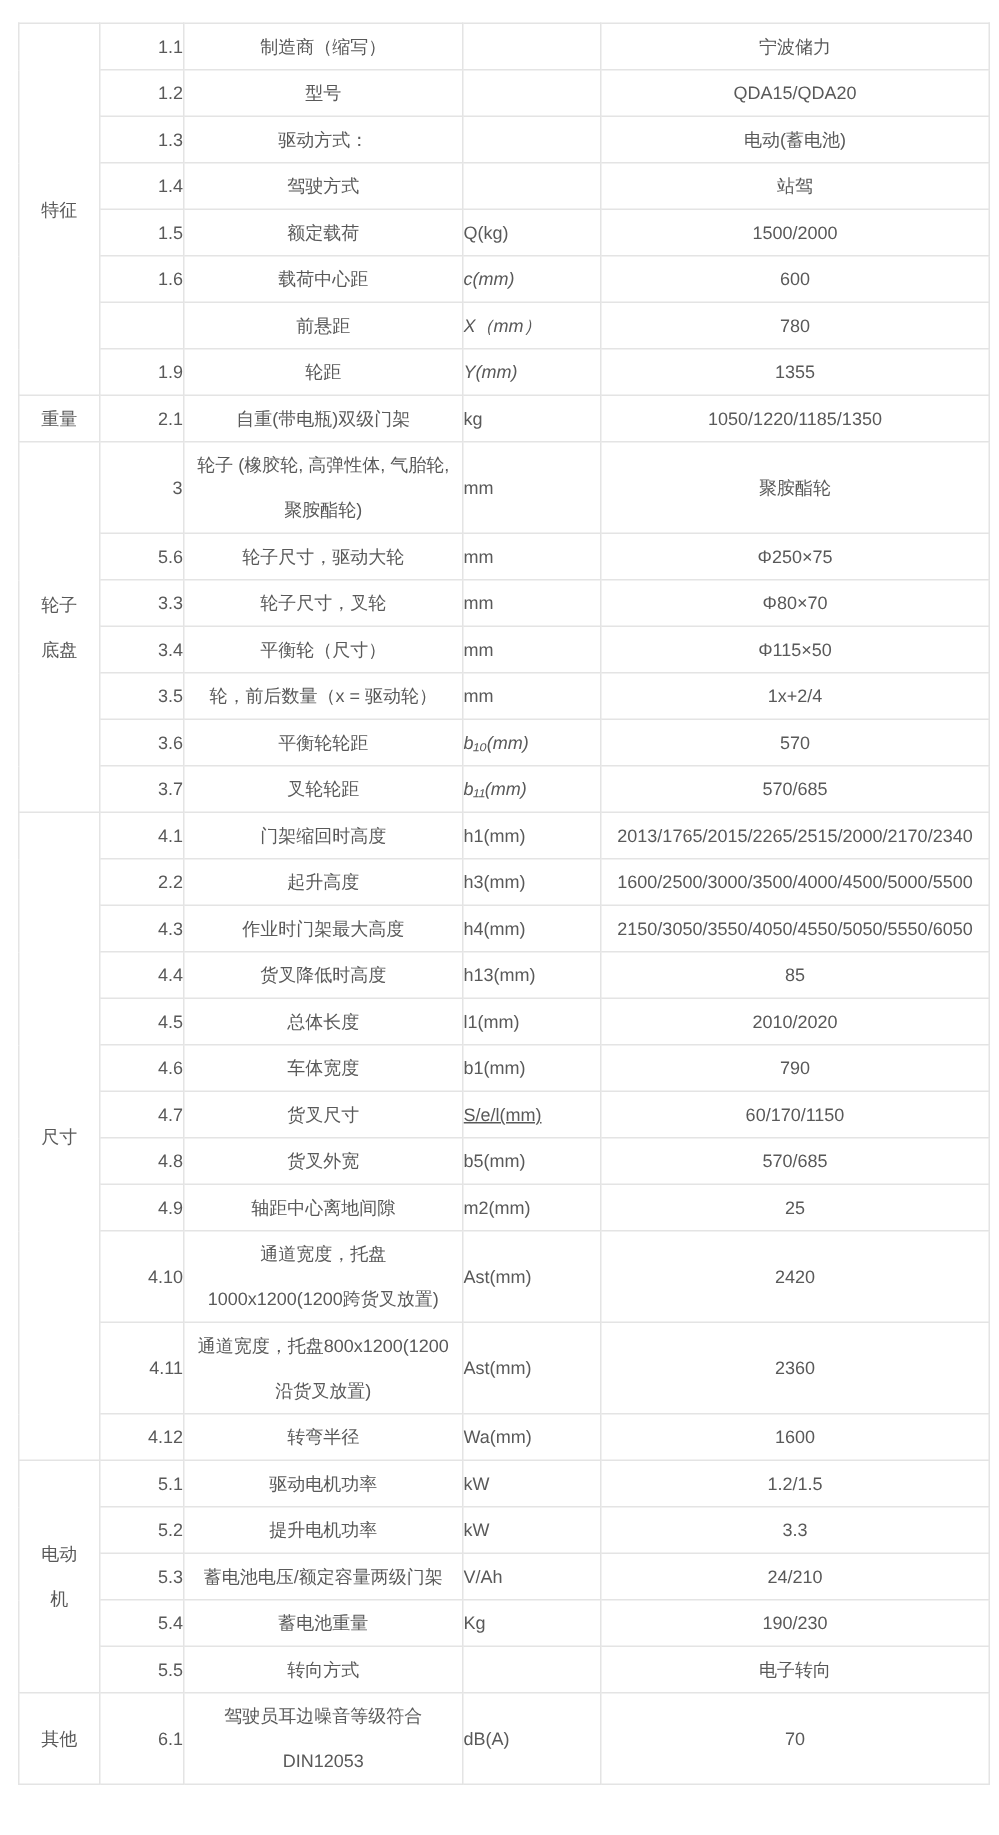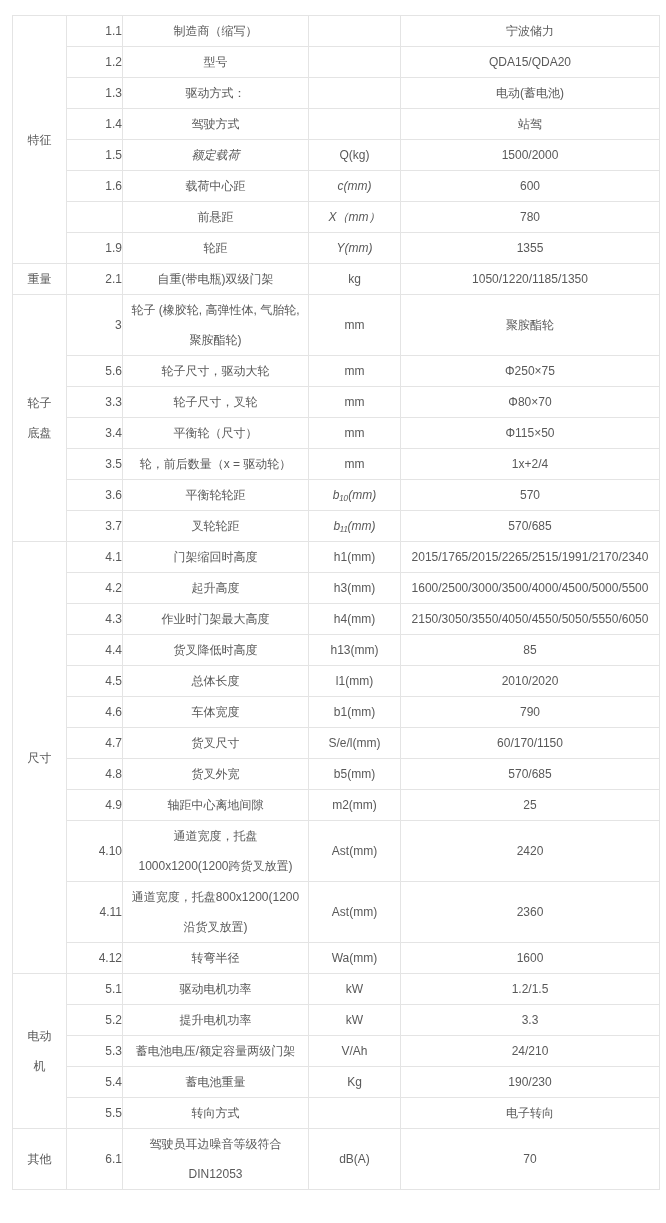--- a/index.html
+++ b/index.html
@@ -13,21 +13,21 @@
     padding:0;
     vertical-align:middle;
     overflow:hidden;
     white-space:nowrap;
   }
   td.cat{text-align:center;}
   td.cat div{line-height:30px;}
   td.no{text-align:right;padding-right:6px;}
   td.desc{text-align:center;}
   td.desc div{line-height:30px;}
-  td.sym{text-align:center;padding-left:24px;margin-left:16px;}
+  td.sym{padding-left:24px;margin-left:16px;}
   td.sym.it{font-style:italic;}
   td.val{text-align:center;}
 </style>
 </head>
 <body style="color: rgb(89, 89, 89); background: rgb(255, 255, 255);">
 
 <div class="page-wrap">
   <table class="spec">
     <colgroup>
       <col style="width:54px">
@@ -67,21 +67,21 @@
         <tr>
           <td class="no" style="border-color: rgb(228, 228, 228);">1.4</td>
           <td class="desc" style="border-color: rgb(228, 228, 228);">
             <div>驾驶方式</div>
           </td>
           <td class="sym" style="border-color: rgb(228, 228, 228);"></td>
           <td class="val" style="border-color: rgb(228, 228, 228);">站驾</td>
         </tr>
         <tr>
           <td class="no" style="border-color: rgb(228, 228, 228);">1.5</td>
-          <td class="desc" style="border-color: rgb(228, 228, 228); font-style: italic;">
+          <td class="desc" style="border-color: rgb(228, 228, 228);">
             <div>额定载荷</div>
           </td>
           <td class="sym" style="border-color: rgb(228, 228, 228);">Q(kg)</td>
           <td class="val" style="border-color: rgb(228, 228, 228);">1500/2000</td>
         </tr>
         <tr>
           <td class="no" style="border-color: rgb(228, 228, 228);">1.6</td>
           <td class="desc" style="border-color: rgb(228, 228, 228);">
             <div>载荷中心距</div>
           </td>
@@ -178,24 +178,24 @@
         </tr>
         <tr>
           <td class="cat" rowspan="12" style="border-color: rgb(228, 228, 228);">
             <div>尺寸</div>
           </td>
           <td class="no" style="border-color: rgb(228, 228, 228);">4.1</td>
           <td class="desc" style="border-color: rgb(228, 228, 228);">
             <div>门架缩回时高度</div>
           </td>
           <td class="sym" style="border-color: rgb(228, 228, 228);">h1(mm)</td>
-          <td class="val" style="border-color: rgb(228, 228, 228);">2015/1765/2015/2265/2515/1991/2170/2340</td>
-        </tr>
-        <tr>
-          <td class="no" style="border-color: rgb(228, 228, 228);">4.2</td>
+          <td class="val" style="border-color: rgb(228, 228, 228);">2013/1765/2015/2265/2515/2000/2170/2340</td>
+        </tr>
+        <tr>
+          <td class="no" style="border-color: rgb(228, 228, 228);">2.2</td>
           <td class="desc" style="border-color: rgb(228, 228, 228);">
             <div>起升高度</div>
           </td>
           <td class="sym" style="border-color: rgb(228, 228, 228);">h3(mm)</td>
           <td class="val" style="border-color: rgb(228, 228, 228);">1600/2500/3000/3500/4000/4500/5000/5500</td>
         </tr>
         <tr>
           <td class="no" style="border-color: rgb(228, 228, 228);">4.3</td>
           <td class="desc" style="border-color: rgb(228, 228, 228);">
             <div>作业时门架最大高度</div>
@@ -225,21 +225,21 @@
             <div>车体宽度</div>
           </td>
           <td class="sym" style="border-color: rgb(228, 228, 228);">b1(mm)</td>
           <td class="val" style="border-color: rgb(228, 228, 228);">790</td>
         </tr>
         <tr>
           <td class="no" style="border-color: rgb(228, 228, 228);">4.7</td>
           <td class="desc" style="border-color: rgb(228, 228, 228);">
             <div>货叉尺寸</div>
           </td>
-          <td class="sym" style="border-color: rgb(228, 228, 228);">S/e/l(mm)</td>
+          <td class="sym" style="border-color: rgb(228, 228, 228); text-decoration: underline;">S/e/l(mm)</td>
           <td class="val" style="border-color: rgb(228, 228, 228);">60/170/1150</td>
         </tr>
         <tr>
           <td class="no" style="border-color: rgb(228, 228, 228);">4.8</td>
           <td class="desc" style="border-color: rgb(228, 228, 228);">
             <div>货叉外宽</div>
           </td>
           <td class="sym" style="border-color: rgb(228, 228, 228);">b5(mm)</td>
           <td class="val" style="border-color: rgb(228, 228, 228);">570/685</td>
         </tr>

